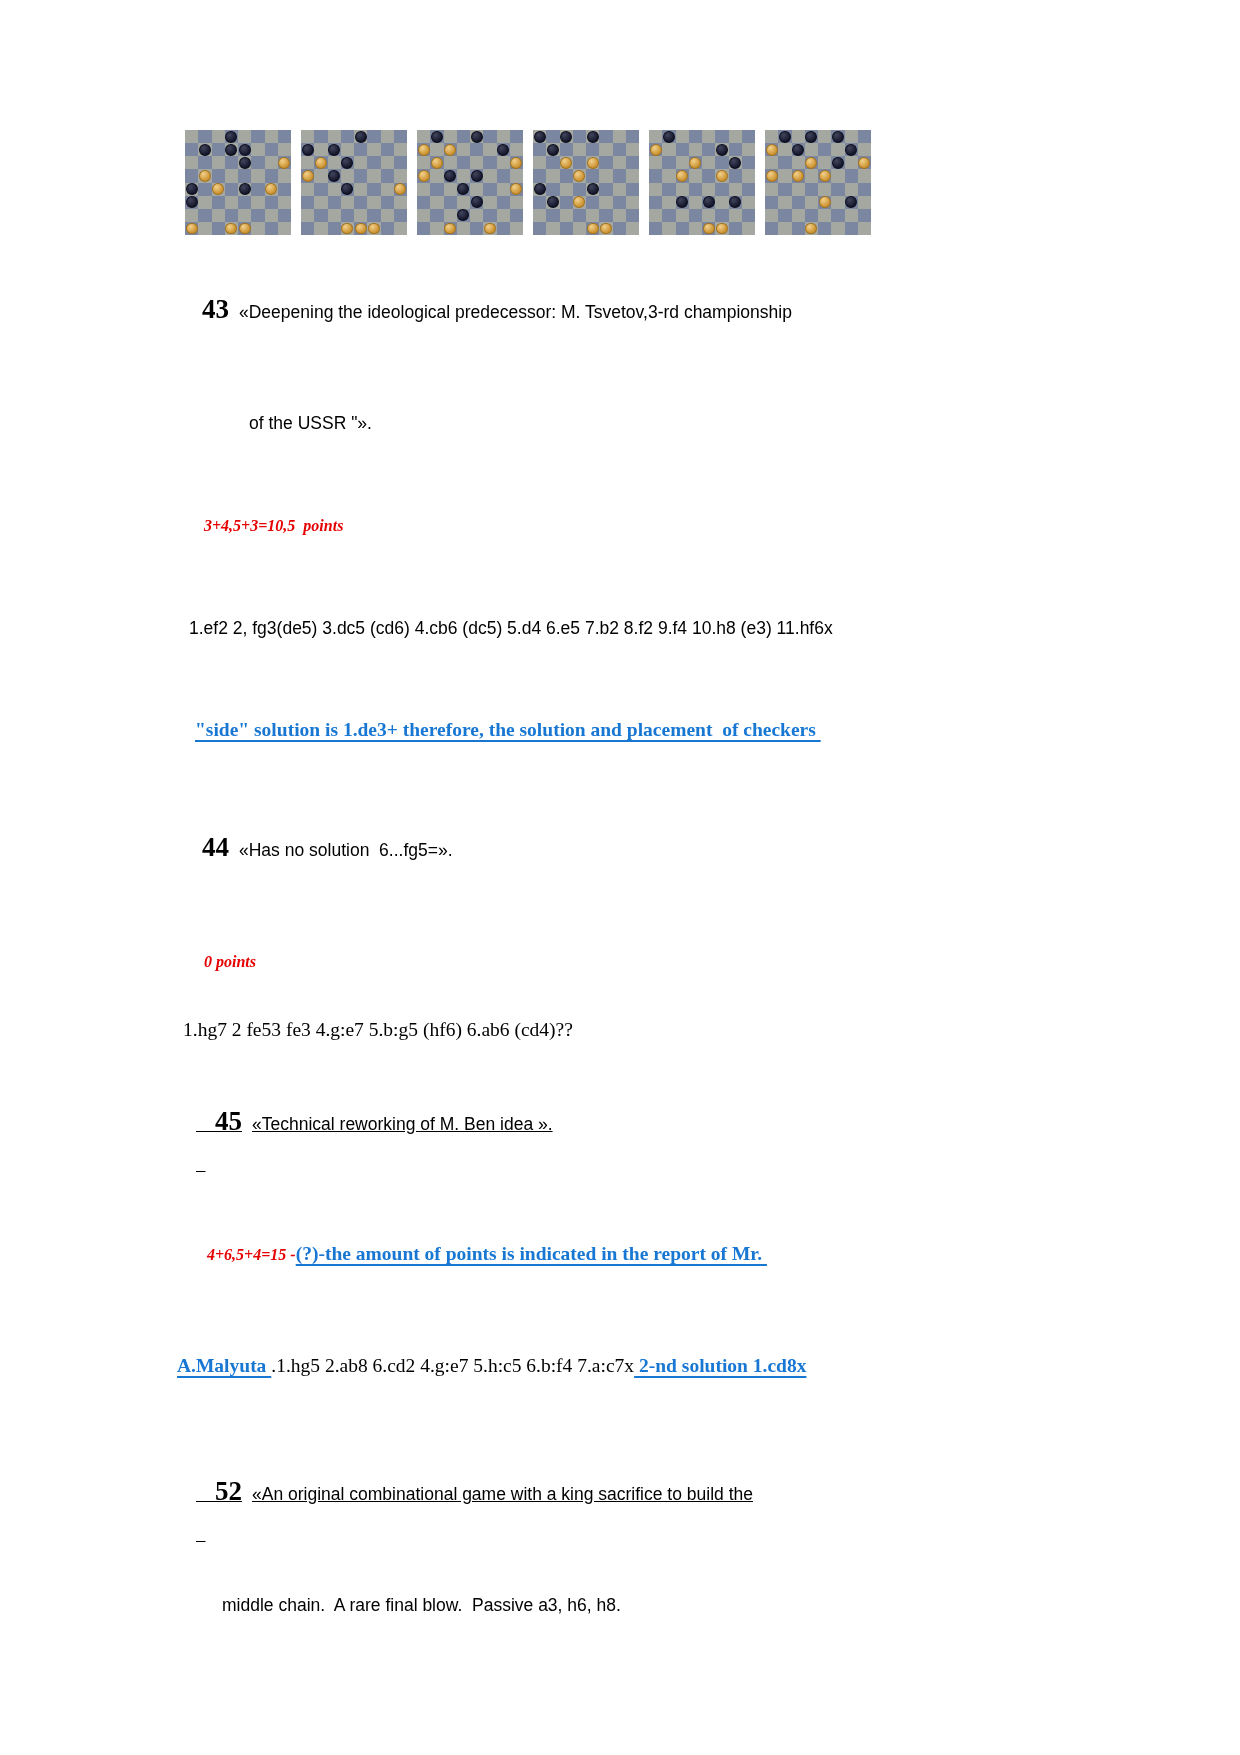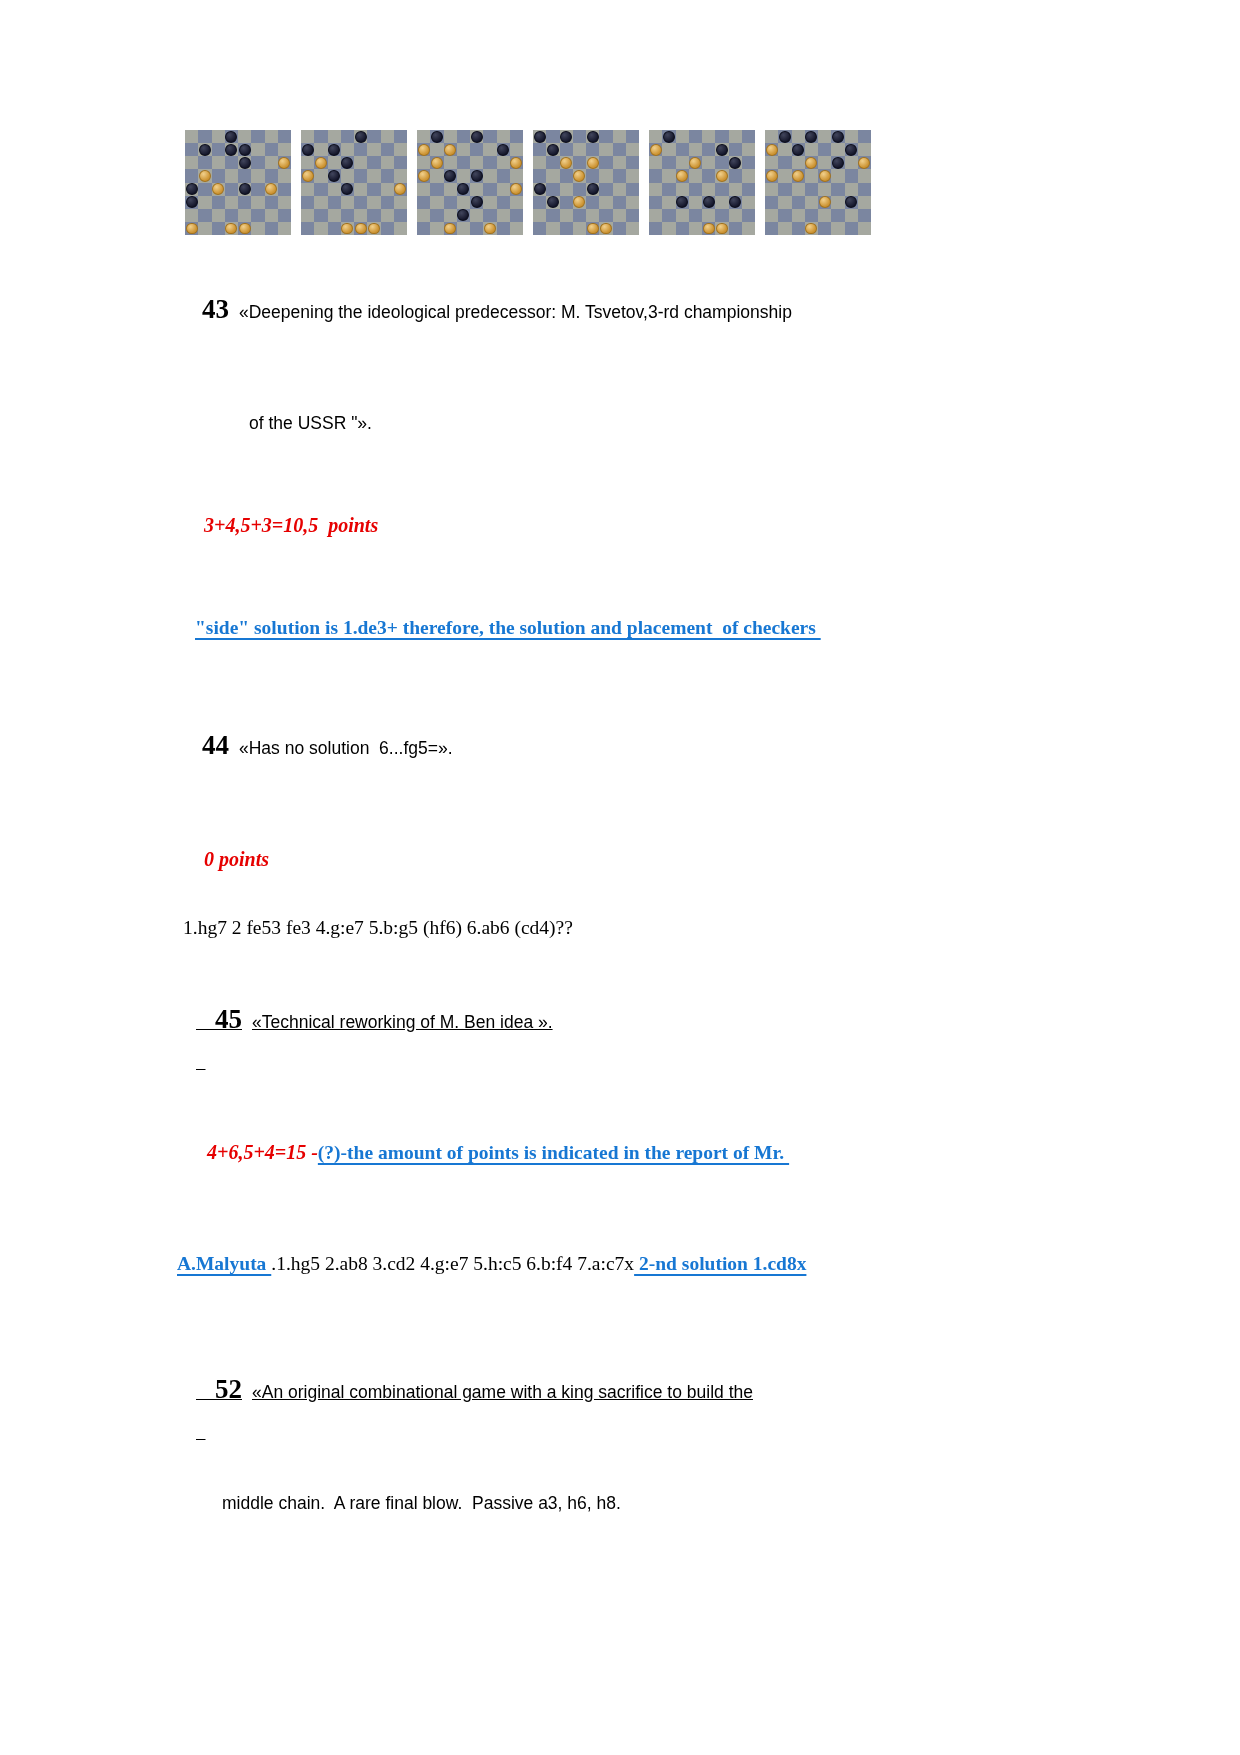--- a/index.html
+++ b/index.html
@@ -10,21 +10,21 @@
   html,body{background:#ffffff;}
   body{width:1240px;height:1755px;overflow:hidden;position:relative;}
   .page{width:1240px;height:1755px;padding:0 152px 6px 158px;background:#fff;}
 
   
   .line{white-space:pre-wrap;line-height:34px;font-size:19px;font-family:"Liberation Serif",serif;color:#000;}
   .sans{font-family:"Liberation Sans",sans-serif;font-size:17.5px;}
   .serif{font-family:"Liberation Serif",serif;font-size:19.5px;}
   .heading{line-height:40px;margin-top:10px;}
   .num{font-family:"Liberation Serif",serif;font-weight:bold;font-size:27px;margin-right:10px;}
-  .red{color:var(--red);font-family:"Liberation Serif",serif;font-weight:bold;font-style:italic;font-size:20px;}
+  .red{color:var(--red);font-family:"Liberation Serif",serif;font-weight:bold;font-style:italic;font-size:16px;}
   .blue{color:var(--blue);font-family:"Liberation Serif",serif;font-weight:bold;font-size:19.5px;
         text-decoration:underline;text-decoration-thickness:2px;text-underline-offset:4px;}
 
   
   .ind12{padding-left:12px;} .ind18{padding-left:18px;}
   .ind25{padding-left:25px;} .ind27{padding-left:27px;} .ind30{padding-left:30px;}
   .ind38{padding-left:38px;text-decoration:underline;} .ind45{padding-left:45px;}
   .ind72{padding-left:72px;}
 
   
@@ -530,40 +530,43 @@
 
   <div class="line heading ind25 mt14">
     <span class="num">43</span><span class="sans">«Deepening the ideological predecessor: M. Tsvetov,3-rd championship</span>
   </div>
   <div class="line ind72">
     <span class="sans">of the USSR "».</span>
   </div>
   <div class="line ind27">
     <span class="red">3+4,5+3=10,5  points</span>
   </div>
+  <div class="line ind12">
+    <span class="sans">1.ef2 2, fg3(de5) 3.dc5 (cd6) 4.cb6 (dc5) 5.d4 6.e5 7.b2 8.f2 9.f4 10.h8 (e3) 11.hf6x</span>
+  </div>
   <div class="line ind18">
     <span class="blue">"side" solution is 1.de3+ therefore, the solution and placement  of checkers </span>
   </div>
 
   <div class="line heading ind25 mt6">
     <span class="num">44</span><span class="sans">«Has no solution  6...fg5=».</span>
   </div>
   <div class="line ind27">
     <span class="red">0 points</span>
   </div>
   <div class="line ind25 serif">1.hg7 2 fe53 fe3 4.g:e7 5.b:g5 (hf6) 6.ab6 (cd4)??</div>
 
   <div class="line heading ind38 mt14">
     <span class="num">45</span><span class="sans">«Technical reworking of M. Ben idea ».</span>
   </div>
   <div class="line heading ind30">
     <span class="red">4+6,5+4=15 -</span><span class="blue">(?)-the amount of points is indicated in the report of Mr. </span>
   </div>
   <div class="line">
-    <span class="blue">A.Malyuta </span><span class="serif">.1.hg5 2.ab8 3.cd2 4.g:e7 5.h:c5 6.b:f4 7.a:c7x</span><span class="blue"> 2-nd solution 1.cd8x</span>
+    <span class="blue">A.Malyuta </span><span class="serif">.1.hg5 2.ab8 6.cd2 4.g:e7 5.h:c5 6.b:f4 7.a:c7x</span><span class="blue"> 2-nd solution 1.cd8x</span>
   </div>
 
   <div class="line heading ind38 mt14">
     <span class="num">52</span><span class="sans">«An original combinational game with a king sacrifice to build the</span>
   </div>
   <div class="line ind45">
     <span class="sans">middle chain.  A rare final blow.  Passive a3, h6, h8.</span>
   </div>
 
 </div>

